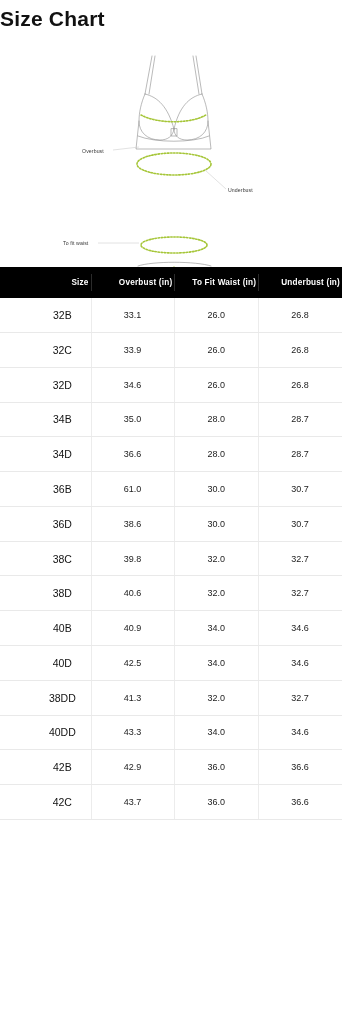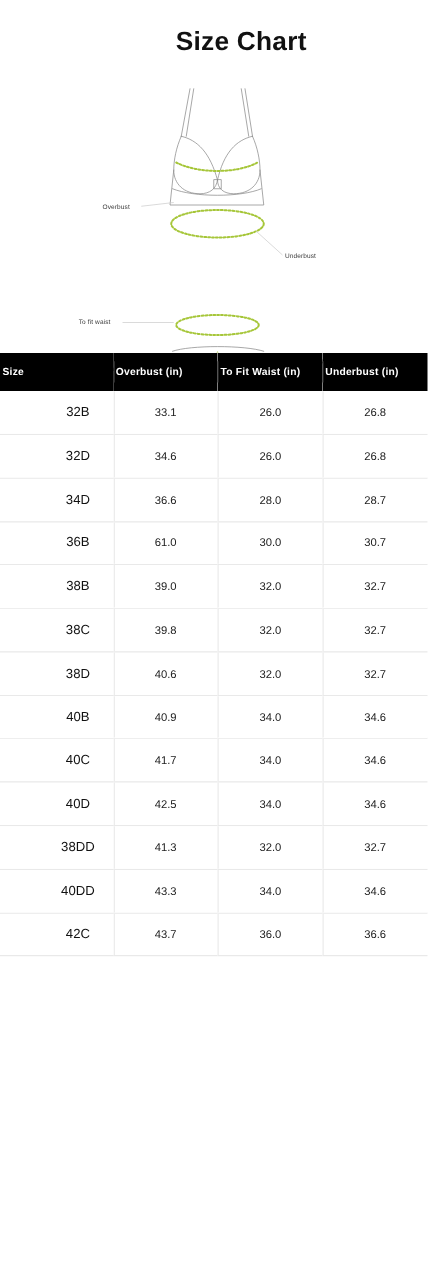--- a/index.html
+++ b/index.html
@@ -16,29 +16,28 @@
     -webkit-font-smoothing: antialiased;
   }
 
   .page {
     width: 342px;
     position: relative;
   }
 
   
   .title {
-    text-align: center;
+    text-align: left;
     font-size: 21px;
     font-weight: bold;
     letter-spacing: 0.2px;
     color: #111111;
-    padding-top: 21px;
+    padding-top: 6px;
     padding-bottom: 6px;
     line-height: 1.2;
-    margin-left: 44px;
   }
 
   
   .diagram-wrap {
     position: relative;
     width: 342px;
     height: 230px;
   }
   .diagram-svg {
     display: block;
@@ -63,21 +62,21 @@
   .table {
     width: 342px;
     border-collapse: collapse;
     table-layout: fixed;
   }
   .table thead th {
     background: #000000;
     color: #ffffff;
     font-size: 8.2px;
     font-weight: bold;
-    text-align: left;
+    text-align: right;
     padding: 11px 2px 11px 2px;
     letter-spacing: 0.2px;
     border: none;
     position: relative;
   }
   .table thead th + th::before {
     content: "";
     position: absolute;
     left: 0;
     top: 22%;
@@ -193,86 +192,98 @@
       </tr>
     </thead>
     <tbody id="table-body">
         <tr>
           <td class="size-cell">32B</td>
           <td>33.1</td>
           <td>26.0</td>
           <td>26.8</td>
         </tr>
         <tr>
-          <td class="size-cell">32D</td>
-          <td>34.6</td>
+          <td class="size-cell">32C</td>
+          <td>33.9</td>
           <td>26.0</td>
           <td>26.8</td>
+        </tr>
+        <tr>
+          <td class="size-cell">32D</td>
+          <td>34.6</td>
+          <td>26.0</td>
+          <td>26.8</td>
+        </tr>
+        <tr>
+          <td class="size-cell">34B</td>
+          <td>35.0</td>
+          <td>28.0</td>
+          <td>28.7</td>
         </tr>
         <tr>
           <td class="size-cell">34D</td>
           <td>36.6</td>
           <td>28.0</td>
           <td>28.7</td>
         </tr>
         <tr>
           <td class="size-cell">36B</td>
           <td>61.0</td>
           <td>30.0</td>
           <td>30.7</td>
         </tr>
         <tr>
-          <td class="size-cell">38B</td>
-          <td>39.0</td>
-          <td>32.0</td>
-          <td>32.7</td>
+          <td class="size-cell">36D</td>
+          <td>38.6</td>
+          <td>30.0</td>
+          <td>30.7</td>
         </tr>
         <tr>
           <td class="size-cell">38C</td>
           <td>39.8</td>
           <td>32.0</td>
           <td>32.7</td>
         </tr>
         <tr>
           <td class="size-cell">38D</td>
           <td>40.6</td>
           <td>32.0</td>
           <td>32.7</td>
         </tr>
         <tr>
           <td class="size-cell">40B</td>
           <td>40.9</td>
           <td>34.0</td>
           <td>34.6</td>
         </tr>
         <tr>
-          <td class="size-cell">40C</td>
-          <td>41.7</td>
-          <td>34.0</td>
-          <td>34.6</td>
-        </tr>
-        <tr>
           <td class="size-cell">40D</td>
           <td>42.5</td>
           <td>34.0</td>
           <td>34.6</td>
         </tr>
         <tr>
           <td class="size-cell">38DD</td>
           <td>41.3</td>
           <td>32.0</td>
           <td>32.7</td>
         </tr>
         <tr>
           <td class="size-cell">40DD</td>
           <td>43.3</td>
           <td>34.0</td>
           <td>34.6</td>
         </tr>
         <tr>
+          <td class="size-cell">42B</td>
+          <td>42.9</td>
+          <td>36.0</td>
+          <td>36.6</td>
+        </tr>
+        <tr>
           <td class="size-cell">42C</td>
           <td>43.7</td>
           <td>36.0</td>
           <td>36.6</td>
         </tr>
       </tbody>
   </table>
 
 </div>
 

